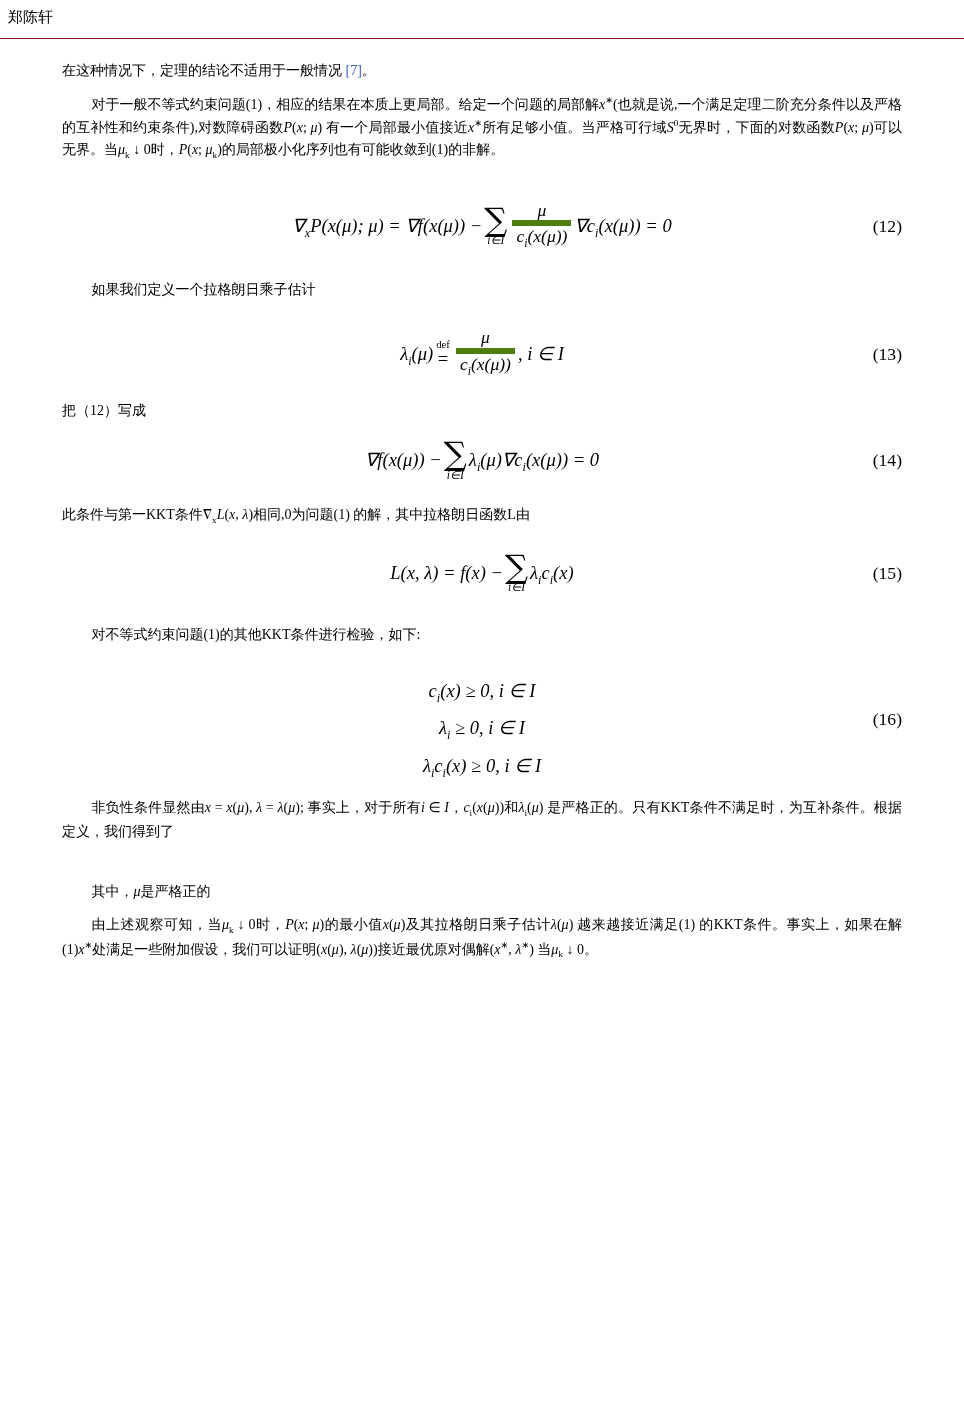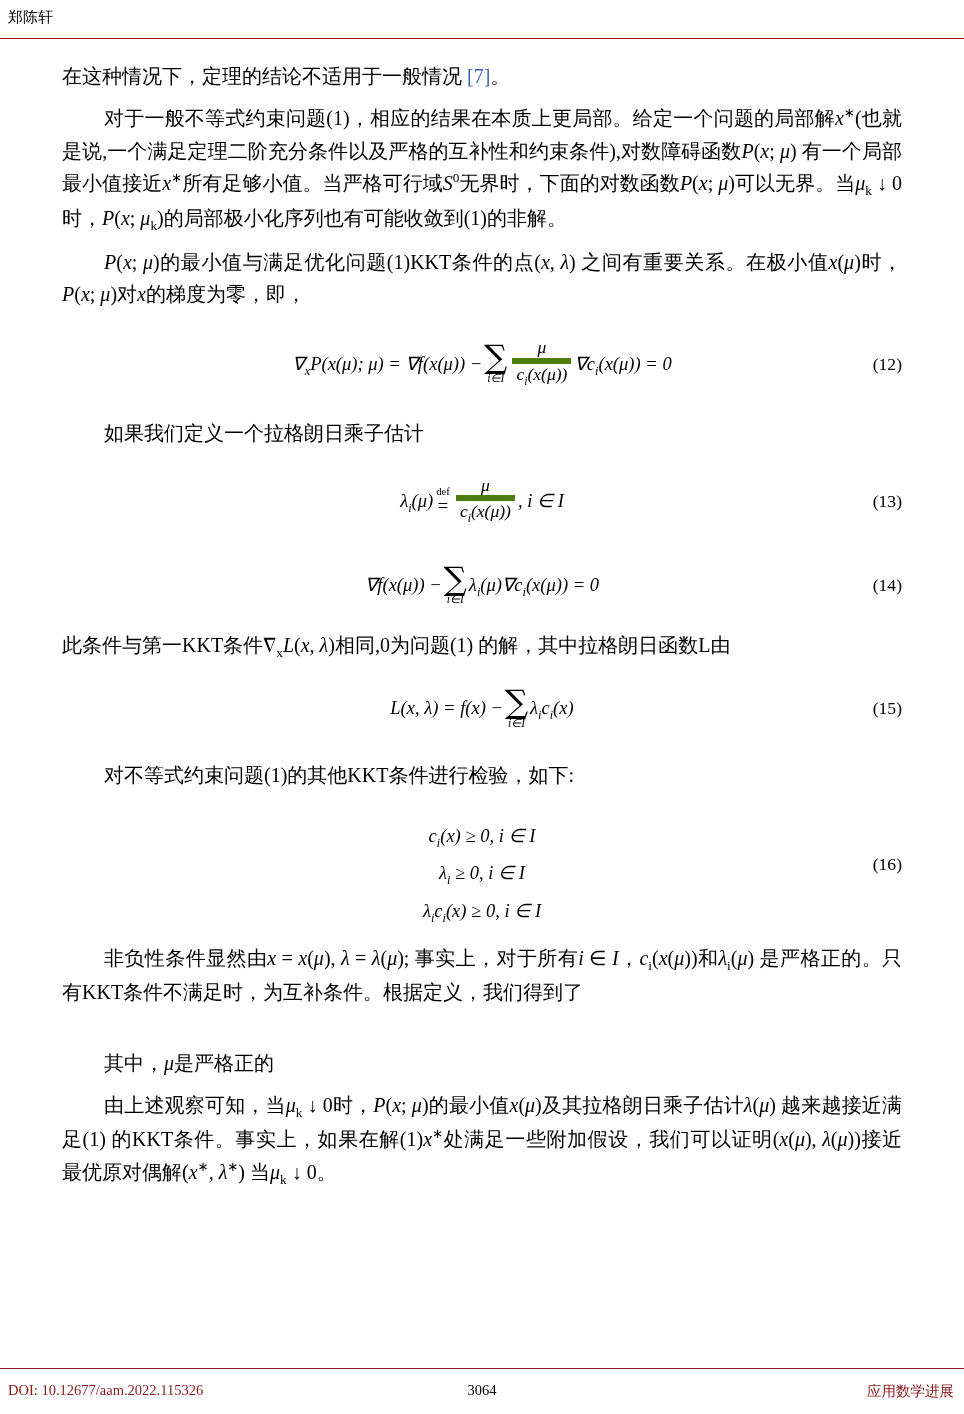--- a/index.html
+++ b/index.html
@@ -88,21 +88,21 @@
   }
   
   .content {
     position: absolute;
     left: 62px;
     top: 60px;
     width: 840px;
   }
   p.para {
     margin: 0 0 0 0;
-    font-size: 20px;
+    font-size: 14px;
     line-height: 1.62;
     text-align: justify;
     text-justify: inter-ideograph;
     font-family: "Liberation Serif", serif;
   }
   p.indent { text-indent: 2.1em; }
   .gap-s { height: 10px; }
   .gap-m { height: 16px; }
   .gap-l { height: 22px; }
 
@@ -218,21 +218,20 @@
       <span>在这种情况下，定理的结论不适用于一般情况</span>
       <span class="cite">[7]</span><span>。</span>
     </p>
 
     <div class="gap-s"></div>
 
     <p class="para indent">对于一般不等式约束问题(1)，相应的结果在本质上更局部。给定一个问题的局部解<span class="mi">x</span><sup class="sub-idx">∗</sup>(也就是说,一个满足定理二阶充分条件以及严格的互补性和约束条件),对数障碍函数<span class="mi">P</span>(<span class="mi">x</span>;&nbsp;<span class="mi">μ</span>) 有一个局部最小值接近<span class="mi">x</span><sup class="sub-idx">∗</sup>所有足够小值。当严格可行域<span class="mi">S</span><sup class="sub-idx">0</sup>无界时，下面的对数函数<span class="mi">P</span>(<span class="mi">x</span>;&nbsp;<span class="mi">μ</span>)可以无界。当<span class="mi">μ</span><sub class="sub-idx">k</sub> ↓ 0时，<span class="mi">P</span>(<span class="mi">x</span>;&nbsp;<span class="mi">μ</span><sub class="sub-idx">k</sub>)的局部极小化序列也有可能收敛到(1)的非解。</p>
 
     <div class="gap-s"></div>
 
-    <p class="para indent"><span class="mi">P</span>(<span class="mi">x</span>;&nbsp;<span class="mi">μ</span>)的最小值与满足优化问题(1)KKT条件的点(<span class="mi">x, λ</span>) 之间有重要关系。在极小值<span class="mi">x</span>(<span class="mi">μ</span>)时，<span class="mi">P</span>(<span class="mi">x</span>;&nbsp;<span class="mi">μ</span>)对<span class="mi">x</span>的梯度为零，即，</p>
 
     <div class="gap-l"></div>
 
     <div class="eq-block" style="height:62px;">
       <div class="eq-body" style="line-height:62px;">
         <span>∇<sub class="sub-idx">x</sub><span class="mi">P</span>(<span class="mi">x</span>(<span class="mi">μ</span>); <span class="mi">μ</span>) = ∇<span class="mi">f</span>(<span class="mi">x</span>(<span class="mi">μ</span>)) −</span><span class="bigsum"><span class="sig">∑</span><span class="lim">i∈I</span></span><span class="frac"><span class="num">μ</span><span class="den"><span class="mi">c</span><sub class="sub-idx">i</sub>(<span class="mi">x</span>(<span class="mi">μ</span>))</span></span><span>∇<span class="mi">c</span><sub class="sub-idx">i</sub>(<span class="mi">x</span>(<span class="mi">μ</span>)) = 0</span>
       </div>
       <div class="eq-num">(12)</div>
     </div>
 
@@ -244,20 +243,21 @@
 
     <div class="eq-block" style="height:60px;">
       <div class="eq-body" style="line-height:60px;">
         <span><span class="mi">λ</span><sub class="sub-idx">i</sub>(<span class="mi">μ</span>)</span><span class="def-over"><span class="lbl">def</span><span class="sym">=</span></span><span class="frac"><span class="num">μ</span><span class="den"><span class="mi">c</span><sub class="sub-idx">i</sub>(<span class="mi">x</span>(<span class="mi">μ</span>))</span></span><span>, i ∈ I</span>
       </div>
       <div class="eq-num">(13)</div>
     </div>
 
     <div class="gap-m"></div>
 
+    <p class="para">把（12）写成</p>
 
     <div class="gap-s"></div>
 
     <div class="eq-block" style="height:56px;">
       <div class="eq-body" style="line-height:56px;">
         <span>∇<span class="mi">f</span>(<span class="mi">x</span>(<span class="mi">μ</span>)) −</span><span class="bigsum"><span class="sig">∑</span><span class="lim">i∈I</span></span><span><span class="mi">λ</span><sub class="sub-idx">i</sub>(<span class="mi">μ</span>)∇<span class="mi">c</span><sub class="sub-idx">i</sub>(<span class="mi">x</span>(<span class="mi">μ</span>)) = 0</span>
       </div>
       <div class="eq-num">(14)</div>
     </div>
 
@@ -301,20 +301,14 @@
     <div class="gap-l"></div>
 
     <p class="para indent">其中，<span class="mi">μ</span>是严格正的</p>
 
     <div class="gap-s"></div>
 
     <p class="para indent">由上述观察可知，当<span class="mi">μ</span><sub class="sub-idx">k</sub> ↓ 0时，<span class="mi">P</span>(<span class="mi">x</span>;&nbsp;<span class="mi">μ</span>)的最小值<span class="mi">x</span>(<span class="mi">μ</span>)及其拉格朗日乘子估计<span class="mi">λ</span>(<span class="mi">μ</span>) 越来越接近满足(1) 的KKT条件。事实上，如果在解(1)<span class="mi">x</span><sup class="sub-idx">∗</sup>处满足一些附加假设，我们可以证明(<span class="mi">x</span>(<span class="mi">μ</span>)<span class="mr">,</span> <span class="mi">λ</span>(<span class="mi">μ</span>))接近最优原对偶解(<span class="mi">x</span><sup class="sub-idx">∗</sup><span class="mr">,</span> <span class="mi">λ</span><sup class="sub-idx">∗</sup>) 当<span class="mi">μ</span><sub class="sub-idx">k</sub> ↓ 0。</p>
 
   </div>
 
-  <div class="footer">
-    <div class="footer-rule"></div>
-    <div class="footer-doi">DOI: 10.12677/aam.2022.115326</div>
-    <div class="footer-page">3064</div>
-    <div class="footer-journal">应用数学进展</div>
-  </div>
 
 </div>
 
 </body></html>

